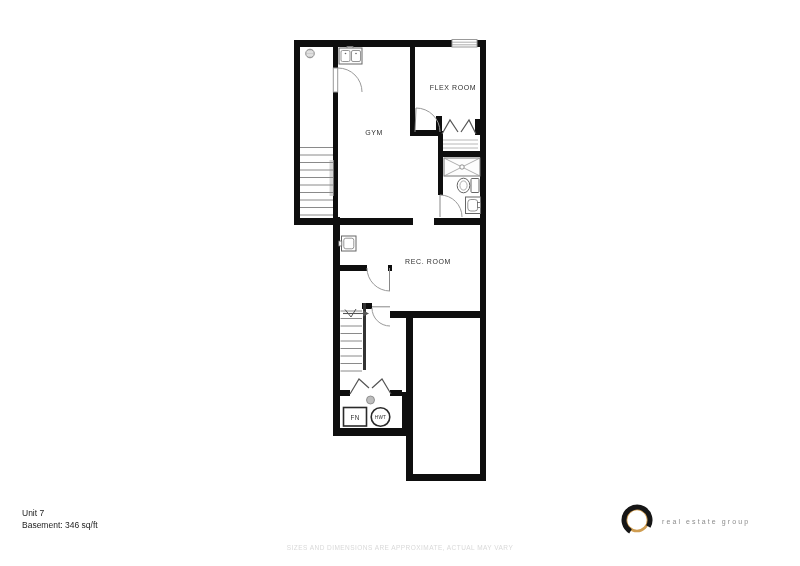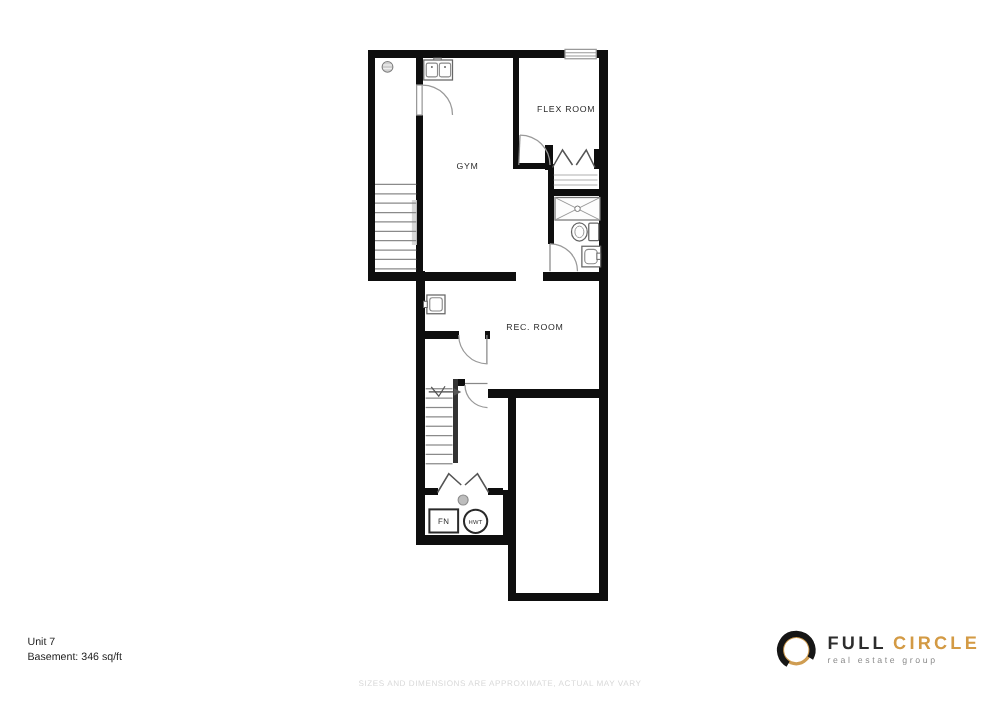--- a/index.html
+++ b/index.html
@@ -193,20 +193,17 @@
   </div>
 
   <div class="disclaimer">SIZES AND DIMENSIONS ARE APPROXIMATE, ACTUAL MAY VARY</div>
 
   <div class="logo">
     <svg width="36" height="38" viewBox="0 0 36 38">
       <circle cx="18" cy="19" r="11" fill="none" stroke="#cf9d52" stroke-width="2.6"></circle>
       <path d="M 11.5 30.3 A 13 13 0 1 1 29.3 25.5" fill="none" stroke="#161616" stroke-width="5"></path>
     </svg>
     <div class="logo-text">
-      <div class="logo-name">
-        <span class="full">FULL</span><span class="circle">CIRCLE</span>
-      </div>
       <div class="logo-tagline">real estate group</div>
     </div>
   </div>
 
 </div>
 
 </body></html>

